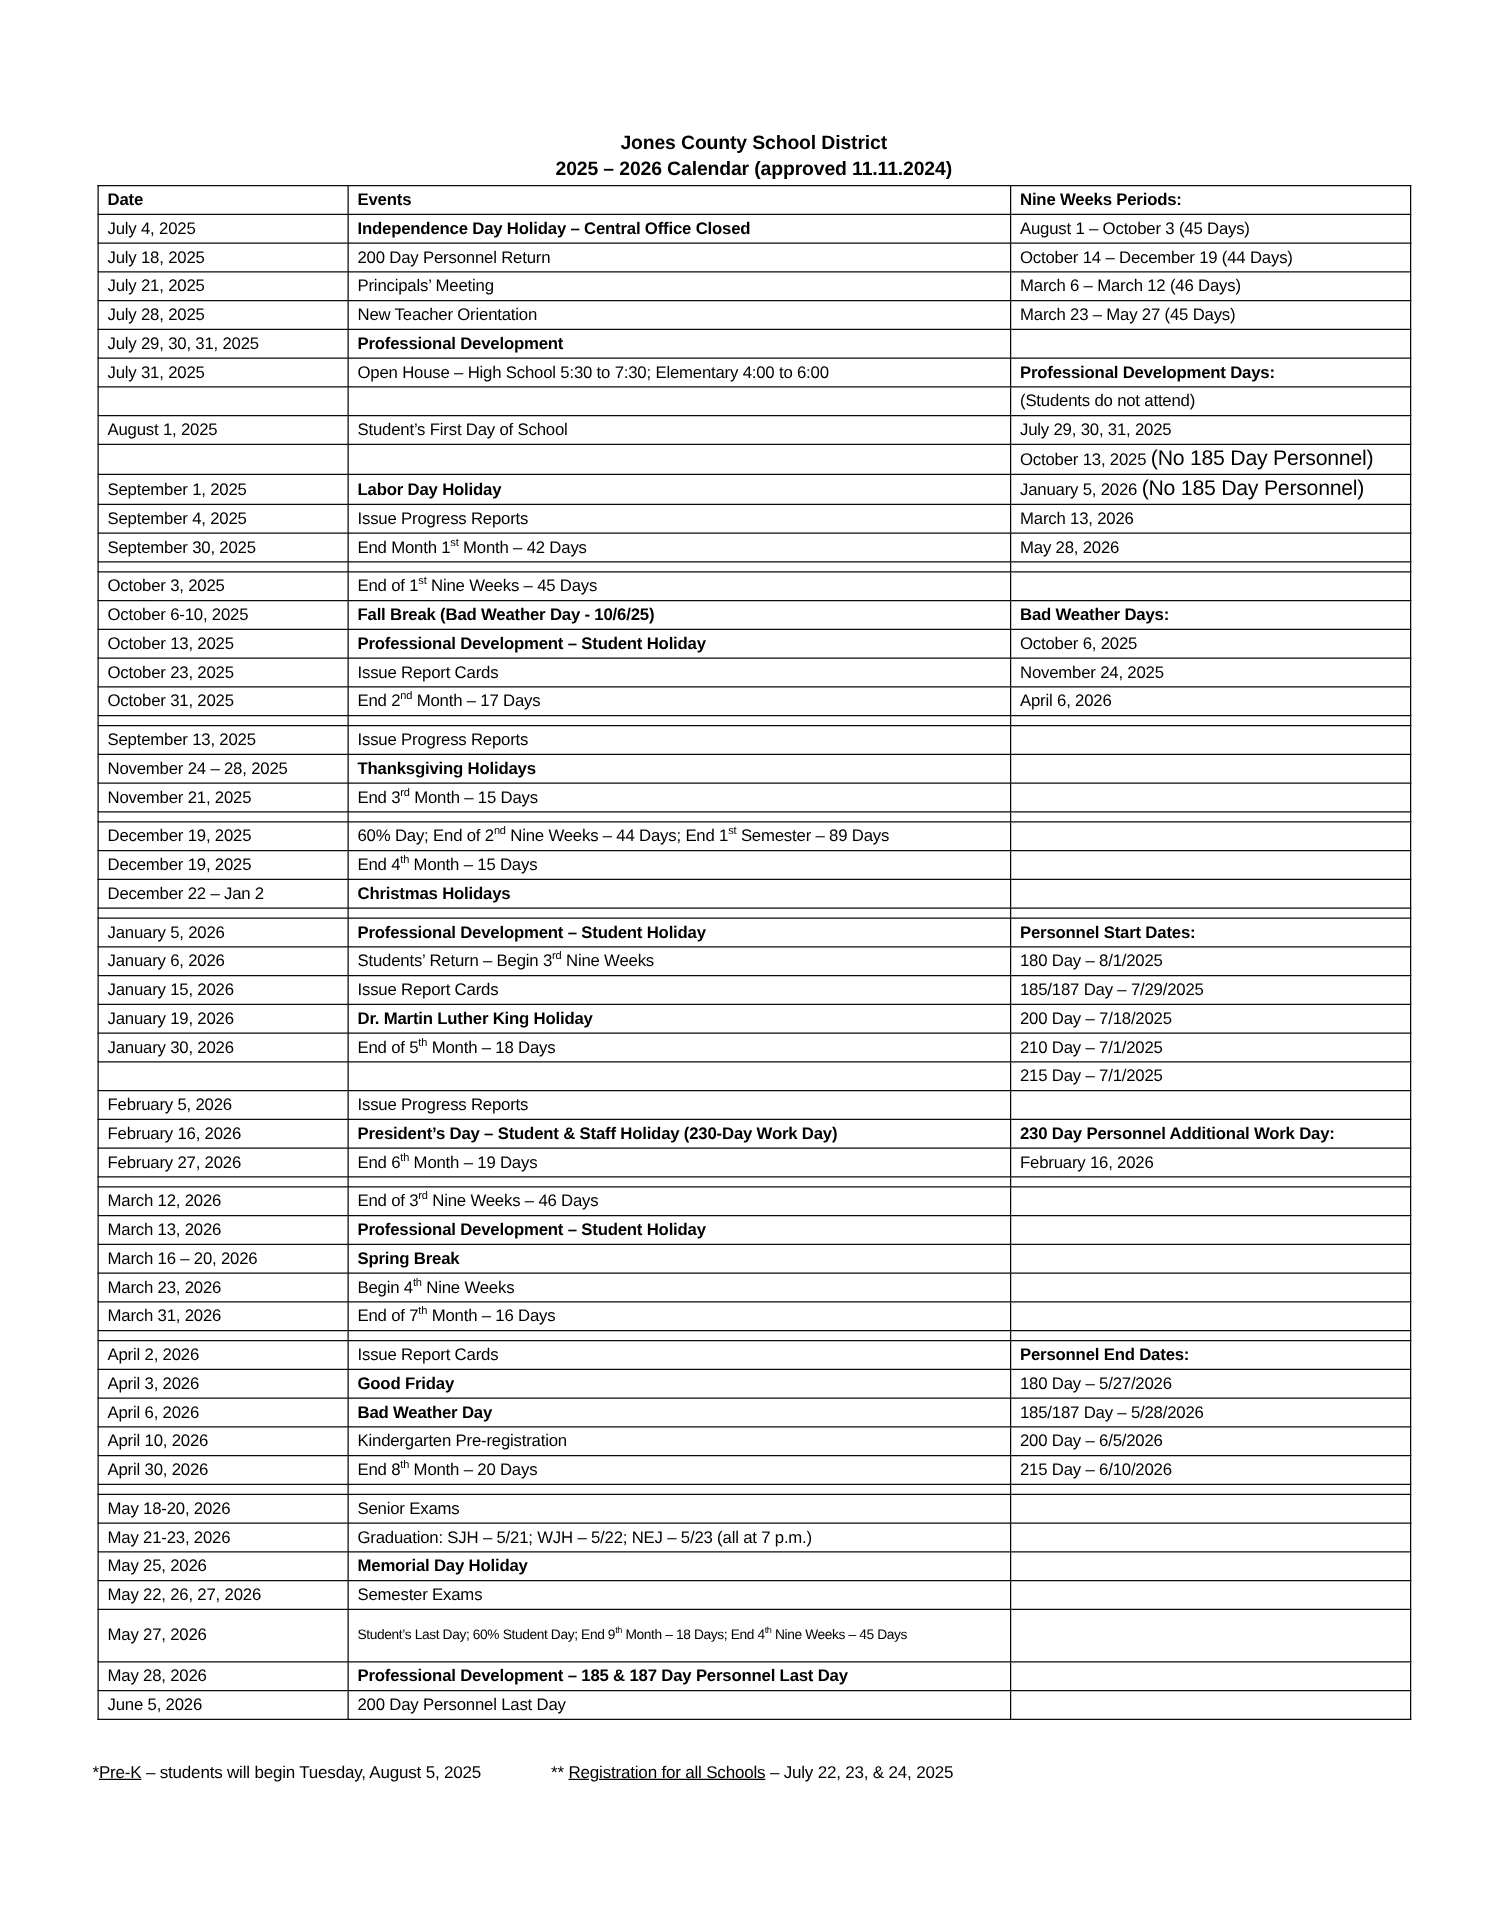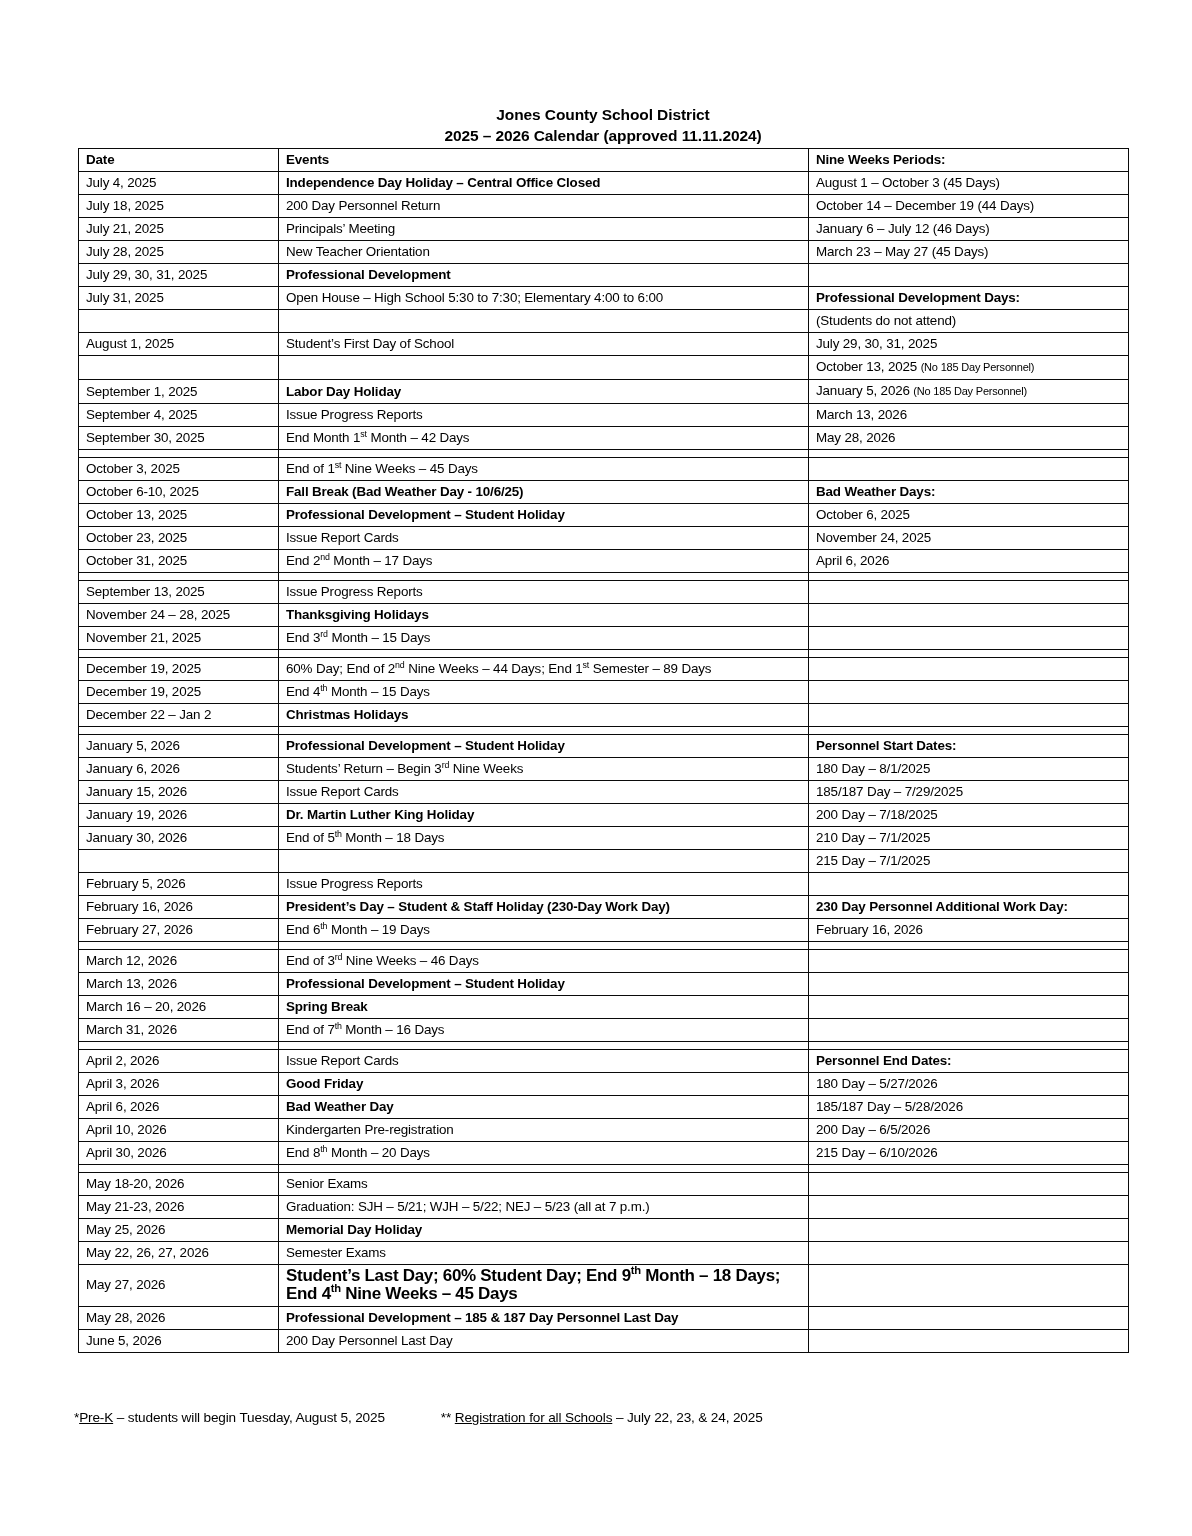--- a/index.html
+++ b/index.html
@@ -71,33 +71,32 @@
     padding-top: 0;
     padding-bottom: 0;
     font-size: 1px;
   }
   .cal-table tr.tall td {
     height: 38px;
     line-height: 18px;
     white-space: normal;
   }
   .cal-table tr.tall td.ev {
-    font-size: 17px;
+    font-size: 11px;
     letter-spacing: -0.3px;
-    font-weight: bold;
   }
 
   td.b, .b { font-weight: bold; }
   .sup {
     font-size: 0.66em;
     vertical-align: super;
     line-height: 0;
   }
   .small {
-    font-size: 11px;
+    font-size: 17px;
     letter-spacing: -0.2px;
   }
 
   
   .footnote {
     position: absolute;
     left: 74px;
     top: 1408px;
     width: 1060px;
     font-size: 13.6px;
@@ -139,21 +138,21 @@
           <td class="">August 1 – October 3 (45 Days)</td>
         </tr>
         <tr>
           <td>July 18, 2025</td>
           <td class="ev">200 Day Personnel Return</td>
           <td class="">October 14 – December 19 (44 Days)</td>
         </tr>
         <tr>
           <td>July 21, 2025</td>
           <td class="ev">Principals’ Meeting</td>
-          <td class="">January 6 – July 12 (46 Days)</td>
+          <td class="">March 6 – March 12 (46 Days)</td>
         </tr>
         <tr>
           <td>July 28, 2025</td>
           <td class="ev">New Teacher Orientation</td>
           <td class="">March 23 – May 27 (45 Days)</td>
         </tr>
         <tr>
           <td>July 29, 30, 31, 2025</td>
           <td class="ev b">Professional Development</td>
           <td class="">&nbsp;</td>
@@ -327,20 +326,25 @@
           <td>March 13, 2026</td>
           <td class="ev b">Professional Development – Student Holiday</td>
           <td class="">&nbsp;</td>
         </tr>
         <tr>
           <td>March 16 – 20, 2026</td>
           <td class="ev b">Spring Break</td>
           <td class="">&nbsp;</td>
         </tr>
         <tr>
+          <td>March 23, 2026</td>
+          <td class="ev">Begin 4<span class="sup">th</span> Nine Weeks</td>
+          <td class="">&nbsp;</td>
+        </tr>
+        <tr>
           <td>March 31, 2026</td>
           <td class="ev">End of 7<span class="sup">th</span> Month – 16 Days</td>
           <td class="">&nbsp;</td>
         </tr>
         <tr class="spacer">
           <td>&nbsp;</td>
           <td>&nbsp;</td>
           <td>&nbsp;</td>
         </tr>
         <tr>

